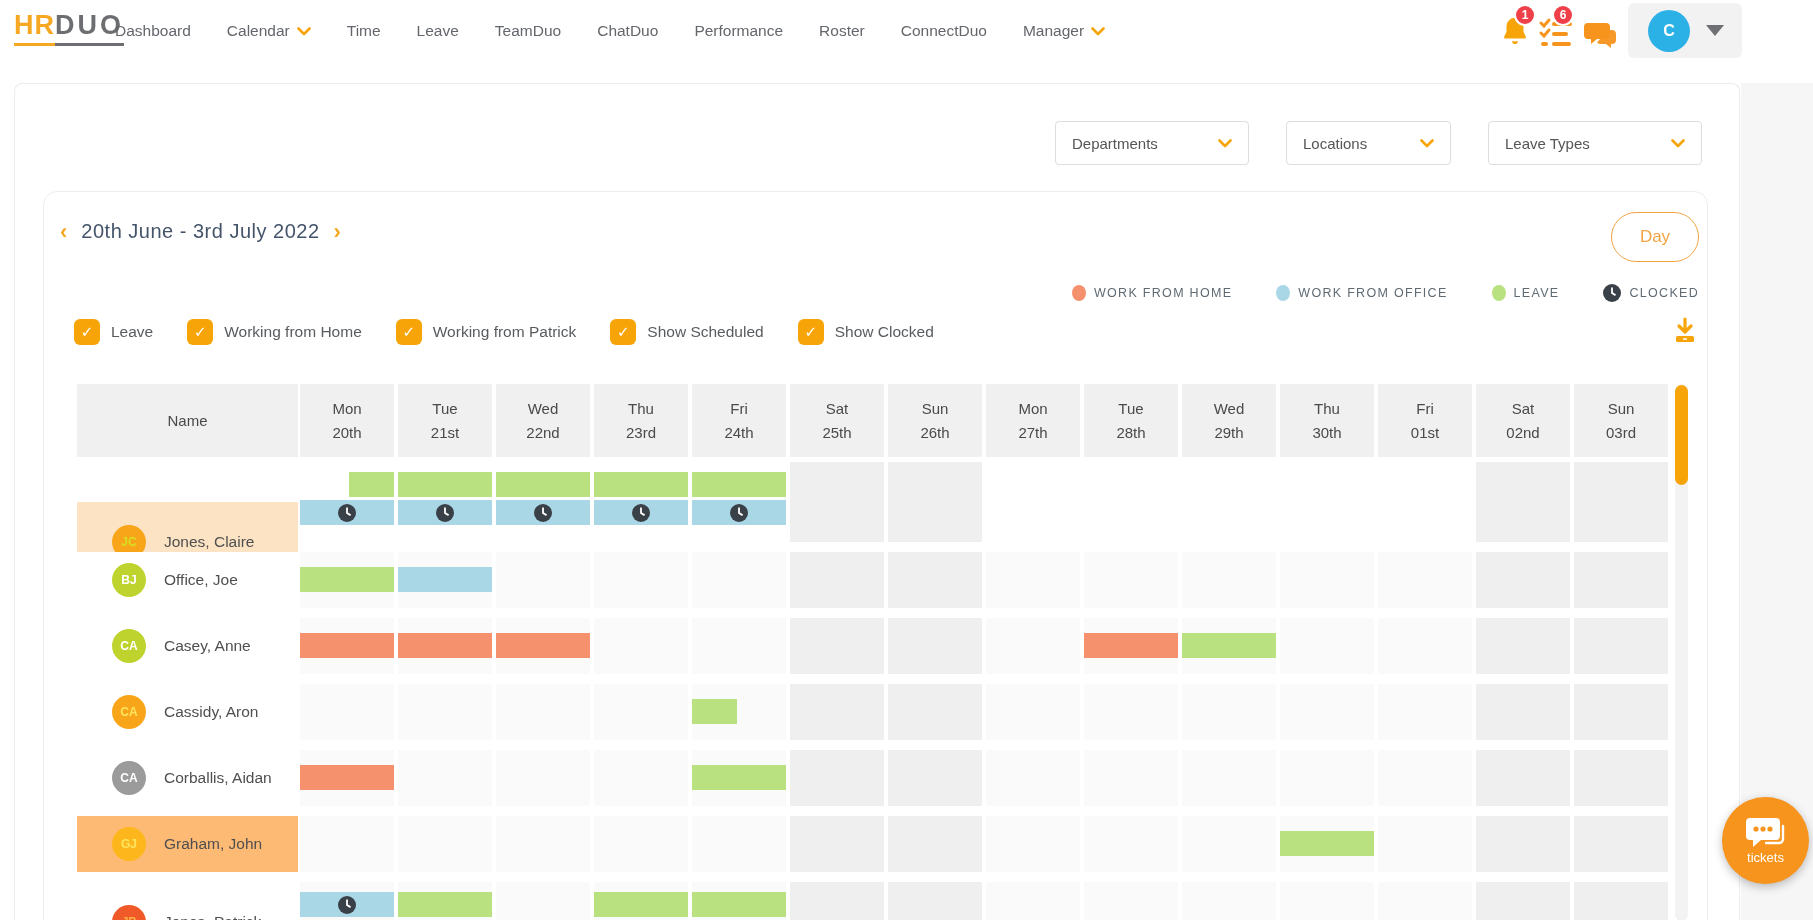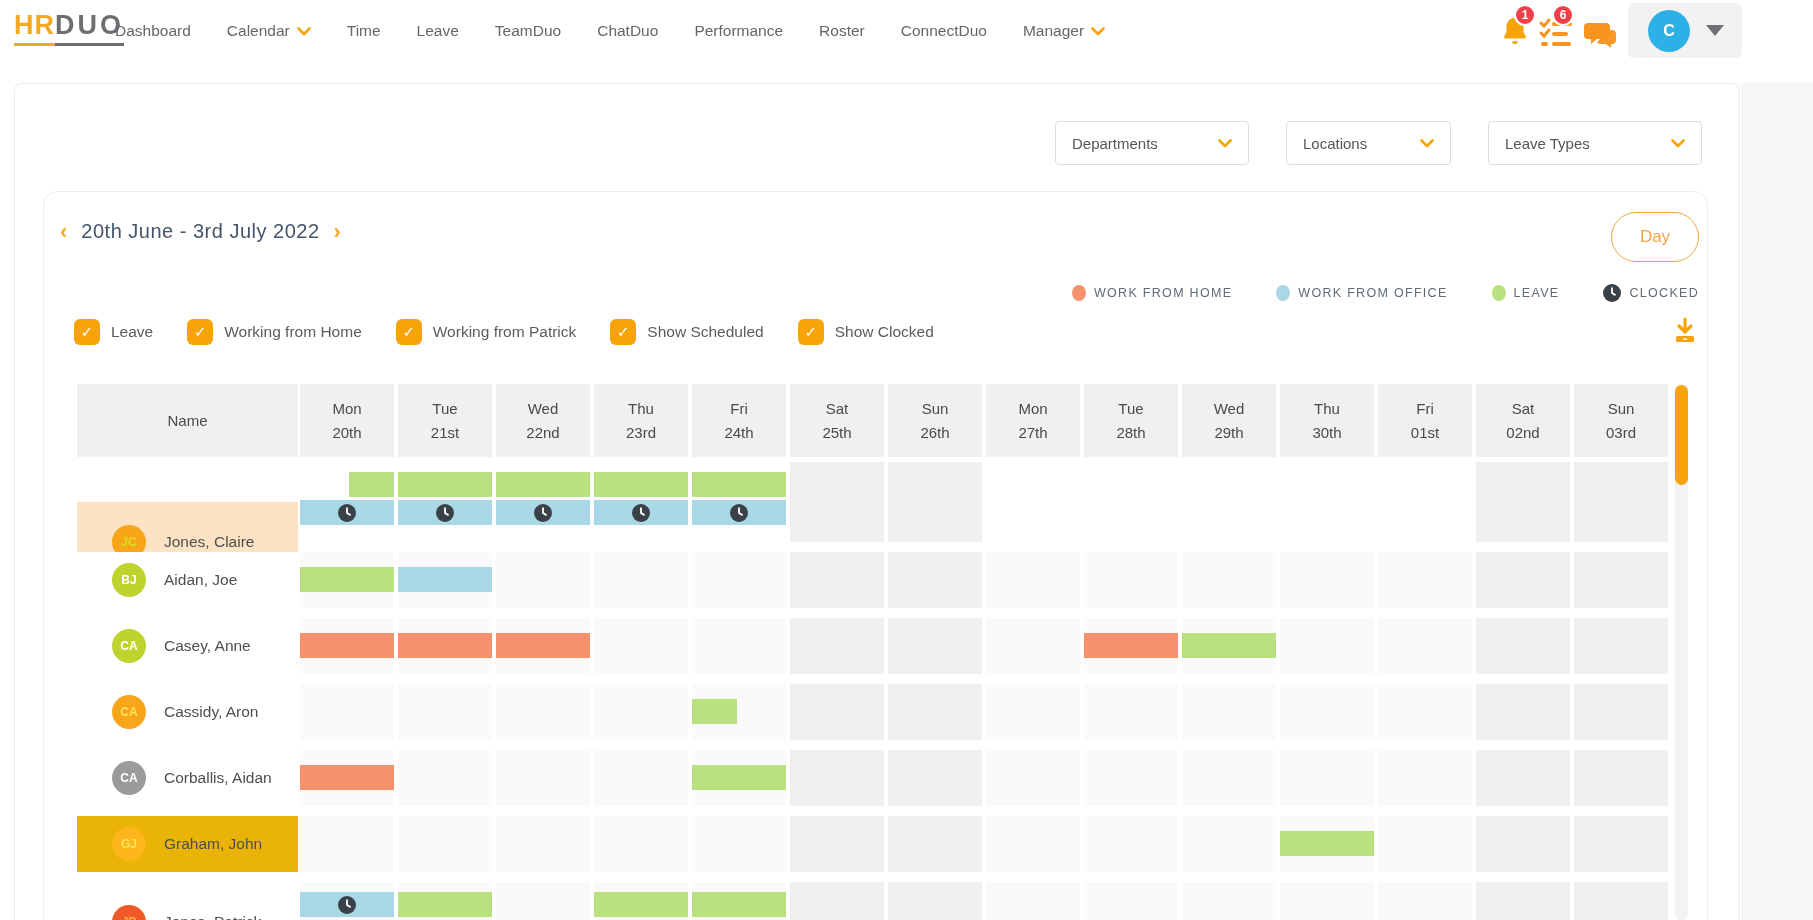--- a/index.html
+++ b/index.html
@@ -408,21 +408,21 @@
           <div class="bar" style="left: 648px; top: 308px; width: 94px; height: 25px; background: rgb(169, 215, 230);">
             <span style="display: flex;">
               <svg width="18" height="18" viewBox="0 0 24 24">
                 <circle cx="12" cy="12" r="12" fill="#3a4047"></circle>
                 <path d="M12 5.5V12l4 2.5" stroke="#fff" stroke-width="2.4" fill="none" stroke-linecap="round"></path>
               </svg>
             </span>
           </div>
           <div class="cell name-cell" style="left: 33px; top: 360px; width: 221px; height: 56px; background: rgb(255, 255, 255);">
             <div class="avatar" style="background: rgb(191, 211, 46); color: rgb(255, 255, 255);">BJ</div>
-            <span class="nm">Aidan, Joe</span>
+            <span class="nm">Office, Joe</span>
           </div>
           <div class="cell" style="left: 256px; top: 360px; width: 94px; height: 56px; background: rgb(250, 250, 250);"></div>
           <div class="cell" style="left: 354px; top: 360px; width: 94px; height: 56px; background: rgb(250, 250, 250);"></div>
           <div class="cell" style="left: 452px; top: 360px; width: 94px; height: 56px; background: rgb(250, 250, 250);"></div>
           <div class="cell" style="left: 550px; top: 360px; width: 94px; height: 56px; background: rgb(250, 250, 250);"></div>
           <div class="cell" style="left: 648px; top: 360px; width: 94px; height: 56px; background: rgb(250, 250, 250);"></div>
           <div class="cell" style="left: 746px; top: 360px; width: 94px; height: 56px; background: rgb(239, 239, 239);"></div>
           <div class="cell" style="left: 844px; top: 360px; width: 94px; height: 56px; background: rgb(239, 239, 239);"></div>
           <div class="cell" style="left: 942px; top: 360px; width: 94px; height: 56px; background: rgb(250, 250, 250);"></div>
           <div class="cell" style="left: 1040px; top: 360px; width: 94px; height: 56px; background: rgb(250, 250, 250);"></div>
@@ -488,21 +488,21 @@
           <div class="cell" style="left: 844px; top: 558px; width: 94px; height: 56px; background: rgb(239, 239, 239);"></div>
           <div class="cell" style="left: 942px; top: 558px; width: 94px; height: 56px; background: rgb(250, 250, 250);"></div>
           <div class="cell" style="left: 1040px; top: 558px; width: 94px; height: 56px; background: rgb(250, 250, 250);"></div>
           <div class="cell" style="left: 1138px; top: 558px; width: 94px; height: 56px; background: rgb(250, 250, 250);"></div>
           <div class="cell" style="left: 1236px; top: 558px; width: 94px; height: 56px; background: rgb(250, 250, 250);"></div>
           <div class="cell" style="left: 1334px; top: 558px; width: 94px; height: 56px; background: rgb(250, 250, 250);"></div>
           <div class="cell" style="left: 1432px; top: 558px; width: 94px; height: 56px; background: rgb(239, 239, 239);"></div>
           <div class="cell" style="left: 1530px; top: 558px; width: 94px; height: 56px; background: rgb(239, 239, 239);"></div>
           <div class="bar" style="left: 256px; top: 573px; width: 94px; height: 25px; background: rgb(246, 145, 110);"></div>
           <div class="bar" style="left: 648px; top: 573px; width: 94px; height: 25px; background: rgb(185, 225, 127);"></div>
-          <div class="cell name-cell" style="left: 33px; top: 624px; width: 221px; height: 56px; background: #eab308;">
+          <div class="cell name-cell" style="left: 33px; top: 624px; width: 221px; height: 56px; background: #fdba74;">
             <div class="avatar" style="background: rgb(253, 183, 28); color: rgb(255, 228, 94);">GJ</div>
             <span class="nm">Graham, John</span>
           </div>
           <div class="cell" style="left: 256px; top: 624px; width: 94px; height: 56px; background: rgb(250, 250, 250);"></div>
           <div class="cell" style="left: 354px; top: 624px; width: 94px; height: 56px; background: rgb(250, 250, 250);"></div>
           <div class="cell" style="left: 452px; top: 624px; width: 94px; height: 56px; background: rgb(250, 250, 250);"></div>
           <div class="cell" style="left: 550px; top: 624px; width: 94px; height: 56px; background: rgb(250, 250, 250);"></div>
           <div class="cell" style="left: 648px; top: 624px; width: 94px; height: 56px; background: rgb(250, 250, 250);"></div>
           <div class="cell" style="left: 746px; top: 624px; width: 94px; height: 56px; background: rgb(239, 239, 239);"></div>
           <div class="cell" style="left: 844px; top: 624px; width: 94px; height: 56px; background: rgb(239, 239, 239);"></div>
@@ -543,14 +543,24 @@
           <div class="bar" style="left: 354px; top: 700px; width: 94px; height: 25px; background: rgb(185, 225, 127);"></div>
           <div class="bar" style="left: 550px; top: 700px; width: 94px; height: 25px; background: rgb(185, 225, 127);"></div>
           <div class="bar" style="left: 648px; top: 700px; width: 94px; height: 25px; background: rgb(185, 225, 127);"></div>
         </div>
 
       <div class="scroll-track"></div>
       <div class="scroll-thumb"></div>
     </div>
   </div>
 
+  <div class="tickets-btn">
+    <svg width="44" height="38" viewBox="0 0 44 38">
+      <path fill="#fff" d="M6 2h26a4 4 0 0 1 4 4v14a4 4 0 0 1-4 4H17l-8 7v-7H6a4 4 0 0 1-4-4V6a4 4 0 0 1 4-4z"></path>
+      <circle cx="12" cy="13" r="2.6" fill="#f7941d"></circle>
+        <circle cx="19" cy="13" r="2.6" fill="#f7941d"></circle>
+        <circle cx="26" cy="13" r="2.6" fill="#f7941d"></circle>
+      <path d="M39 10v13a4 4 0 0 1-4 4H22" stroke="#fff" stroke-width="2.4" fill="none" stroke-linecap="round"></path>
+    </svg>
+    <span class="tlabel">tickets</span>
+  </div>
 
 </div>
 
 </body></html>

